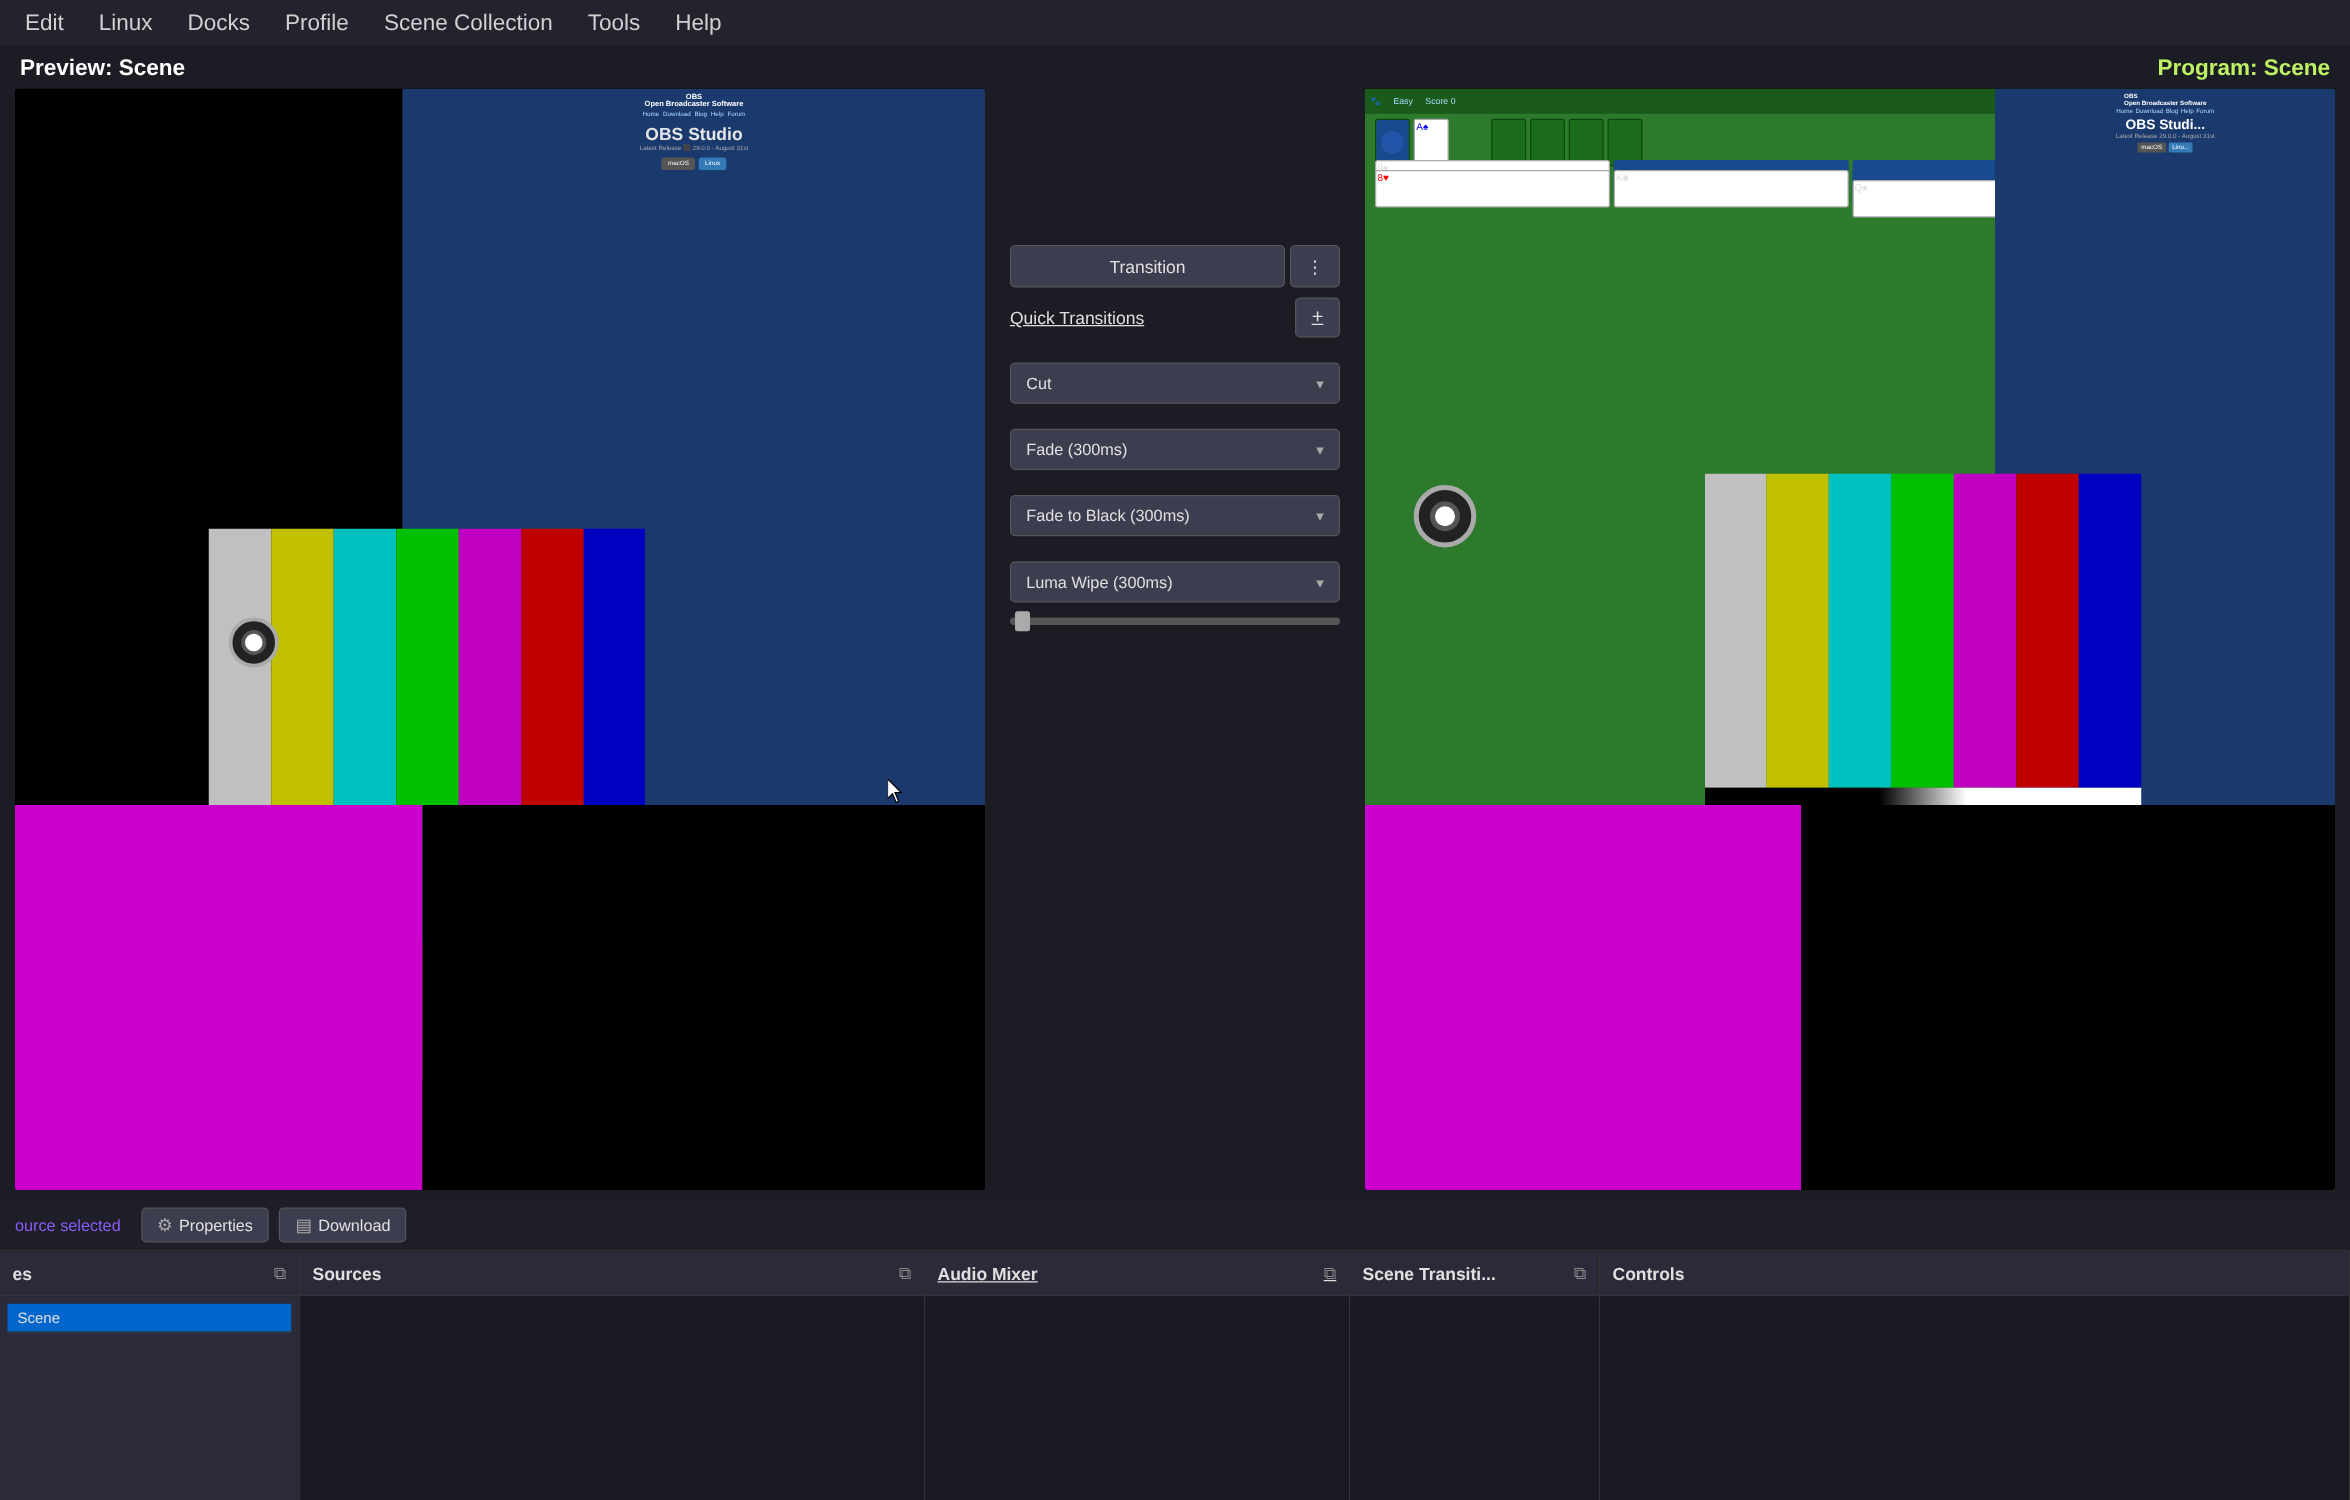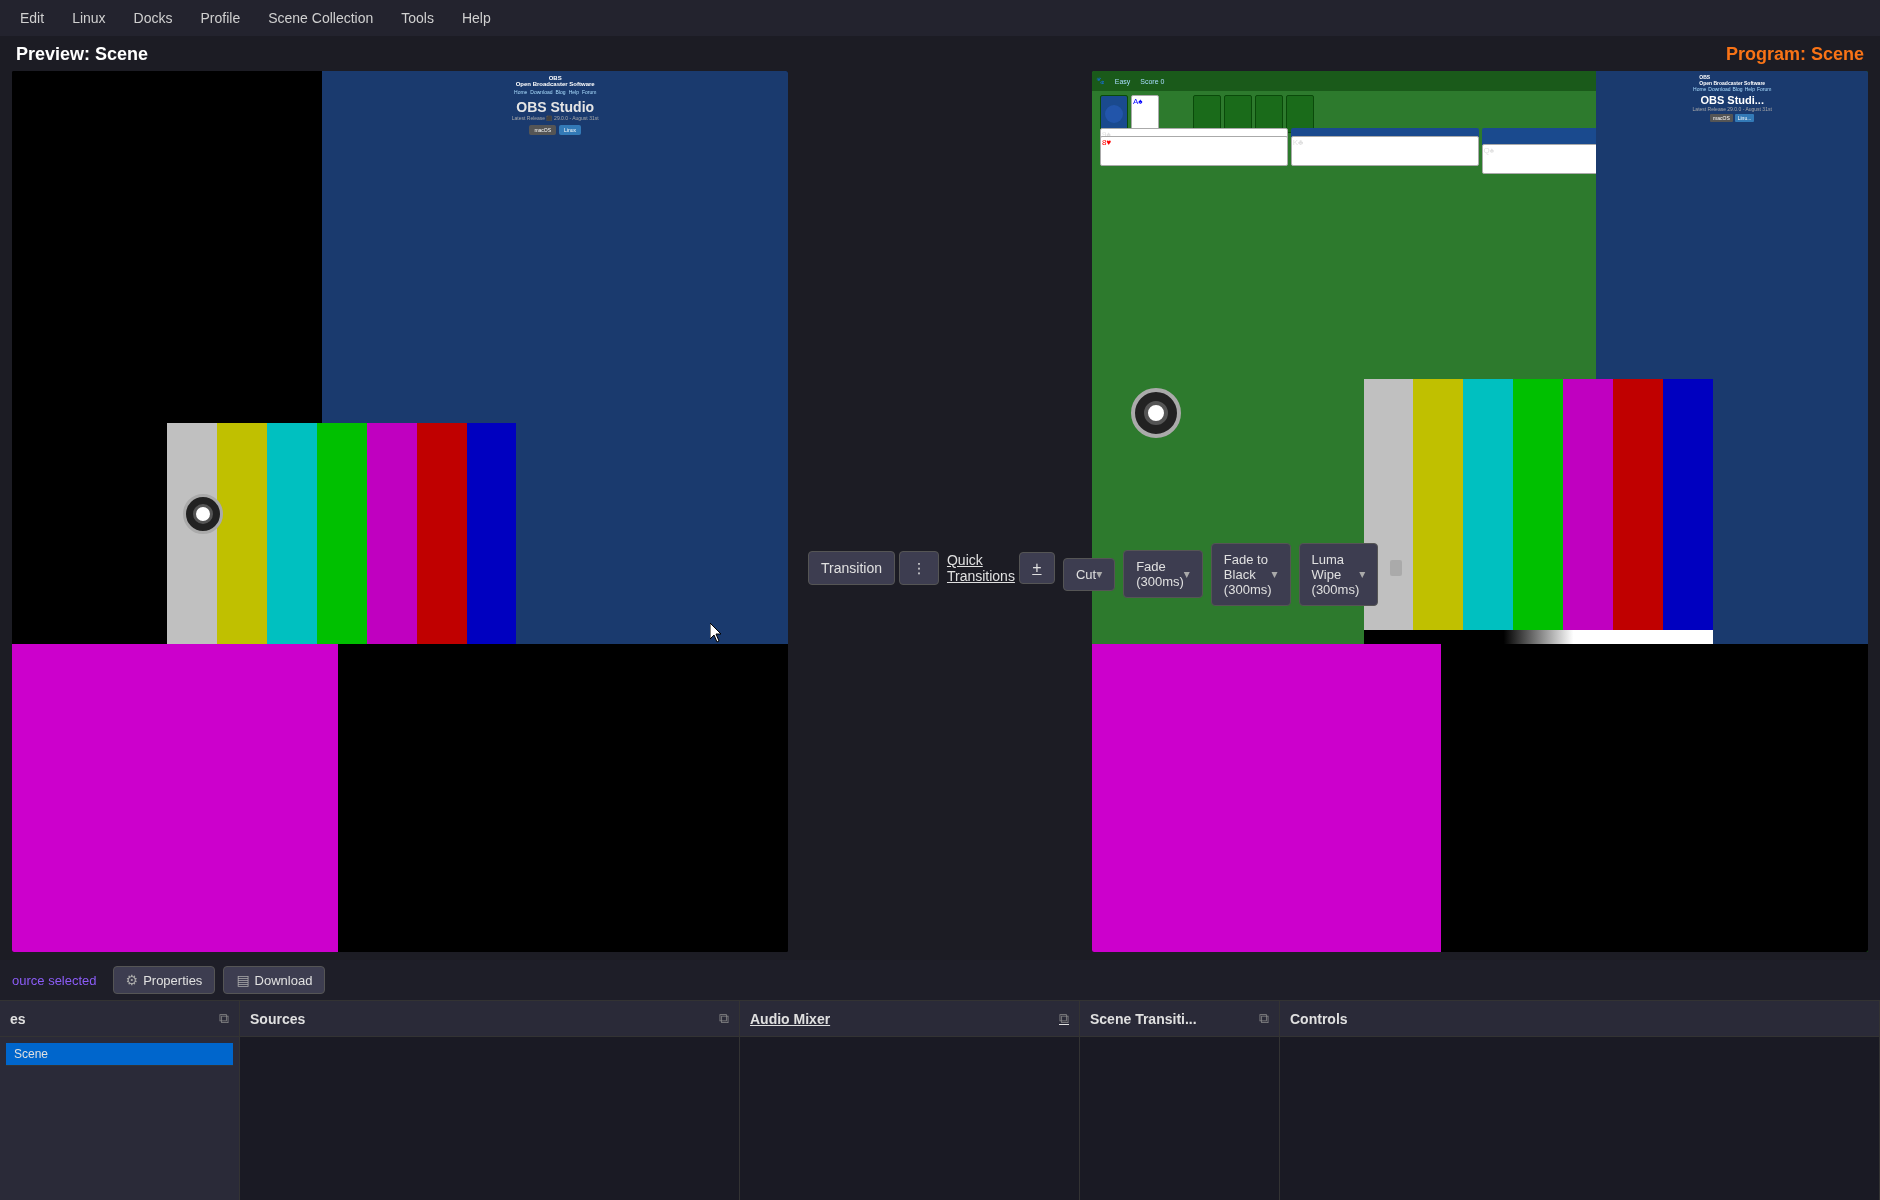--- a/index.html
+++ b/index.html
@@ -17,21 +17,21 @@
     .menubar {
       display: flex;
       align-items: center;
       background: #23232e;
       height: 36px;
       padding: 0 8px;
       gap: 4px;
     }
     .menubar-item {
       padding: 6px 12px;
-      font-size: 14px;
+      font-size: 18px;
       color: #d0d0d0;
       cursor: pointer;
       border-radius: 4px;
       text-align: right;
     }
 
     
     .main-area {
       display: flex;
       flex-direction: column;
@@ -194,21 +194,21 @@
       left: 42%;
       right: 0;
       height: 35%;
       background: #000;
     }
 
     
     .transition-panel {
       width: 280px;
       display: flex;
-      flex-direction: row;
+      flex-direction: column;
       align-items: center;
       padding: 20px 8px;
       margin-top: 140px;
       gap: 8px;
       z-index: 10;
       flex-shrink: 0;
     }
 
     .transition-header {
       display: flex;
@@ -314,21 +314,21 @@
     
     .program-panel {
       flex: 1;
       display: flex;
       flex-direction: column;
       padding: 8px 12px;
     }
     .program-label {
       font-size: 18px;
       font-weight: bold;
-      color: #f97316;
+      color: #bef264;
       margin-bottom: 6px;
       text-align: right;
       padding-right: 4px;
     }
     .program-screen {
       flex: 1;
       background: #000;
       border-radius: 2px;
       overflow: hidden;
       position: relative;

